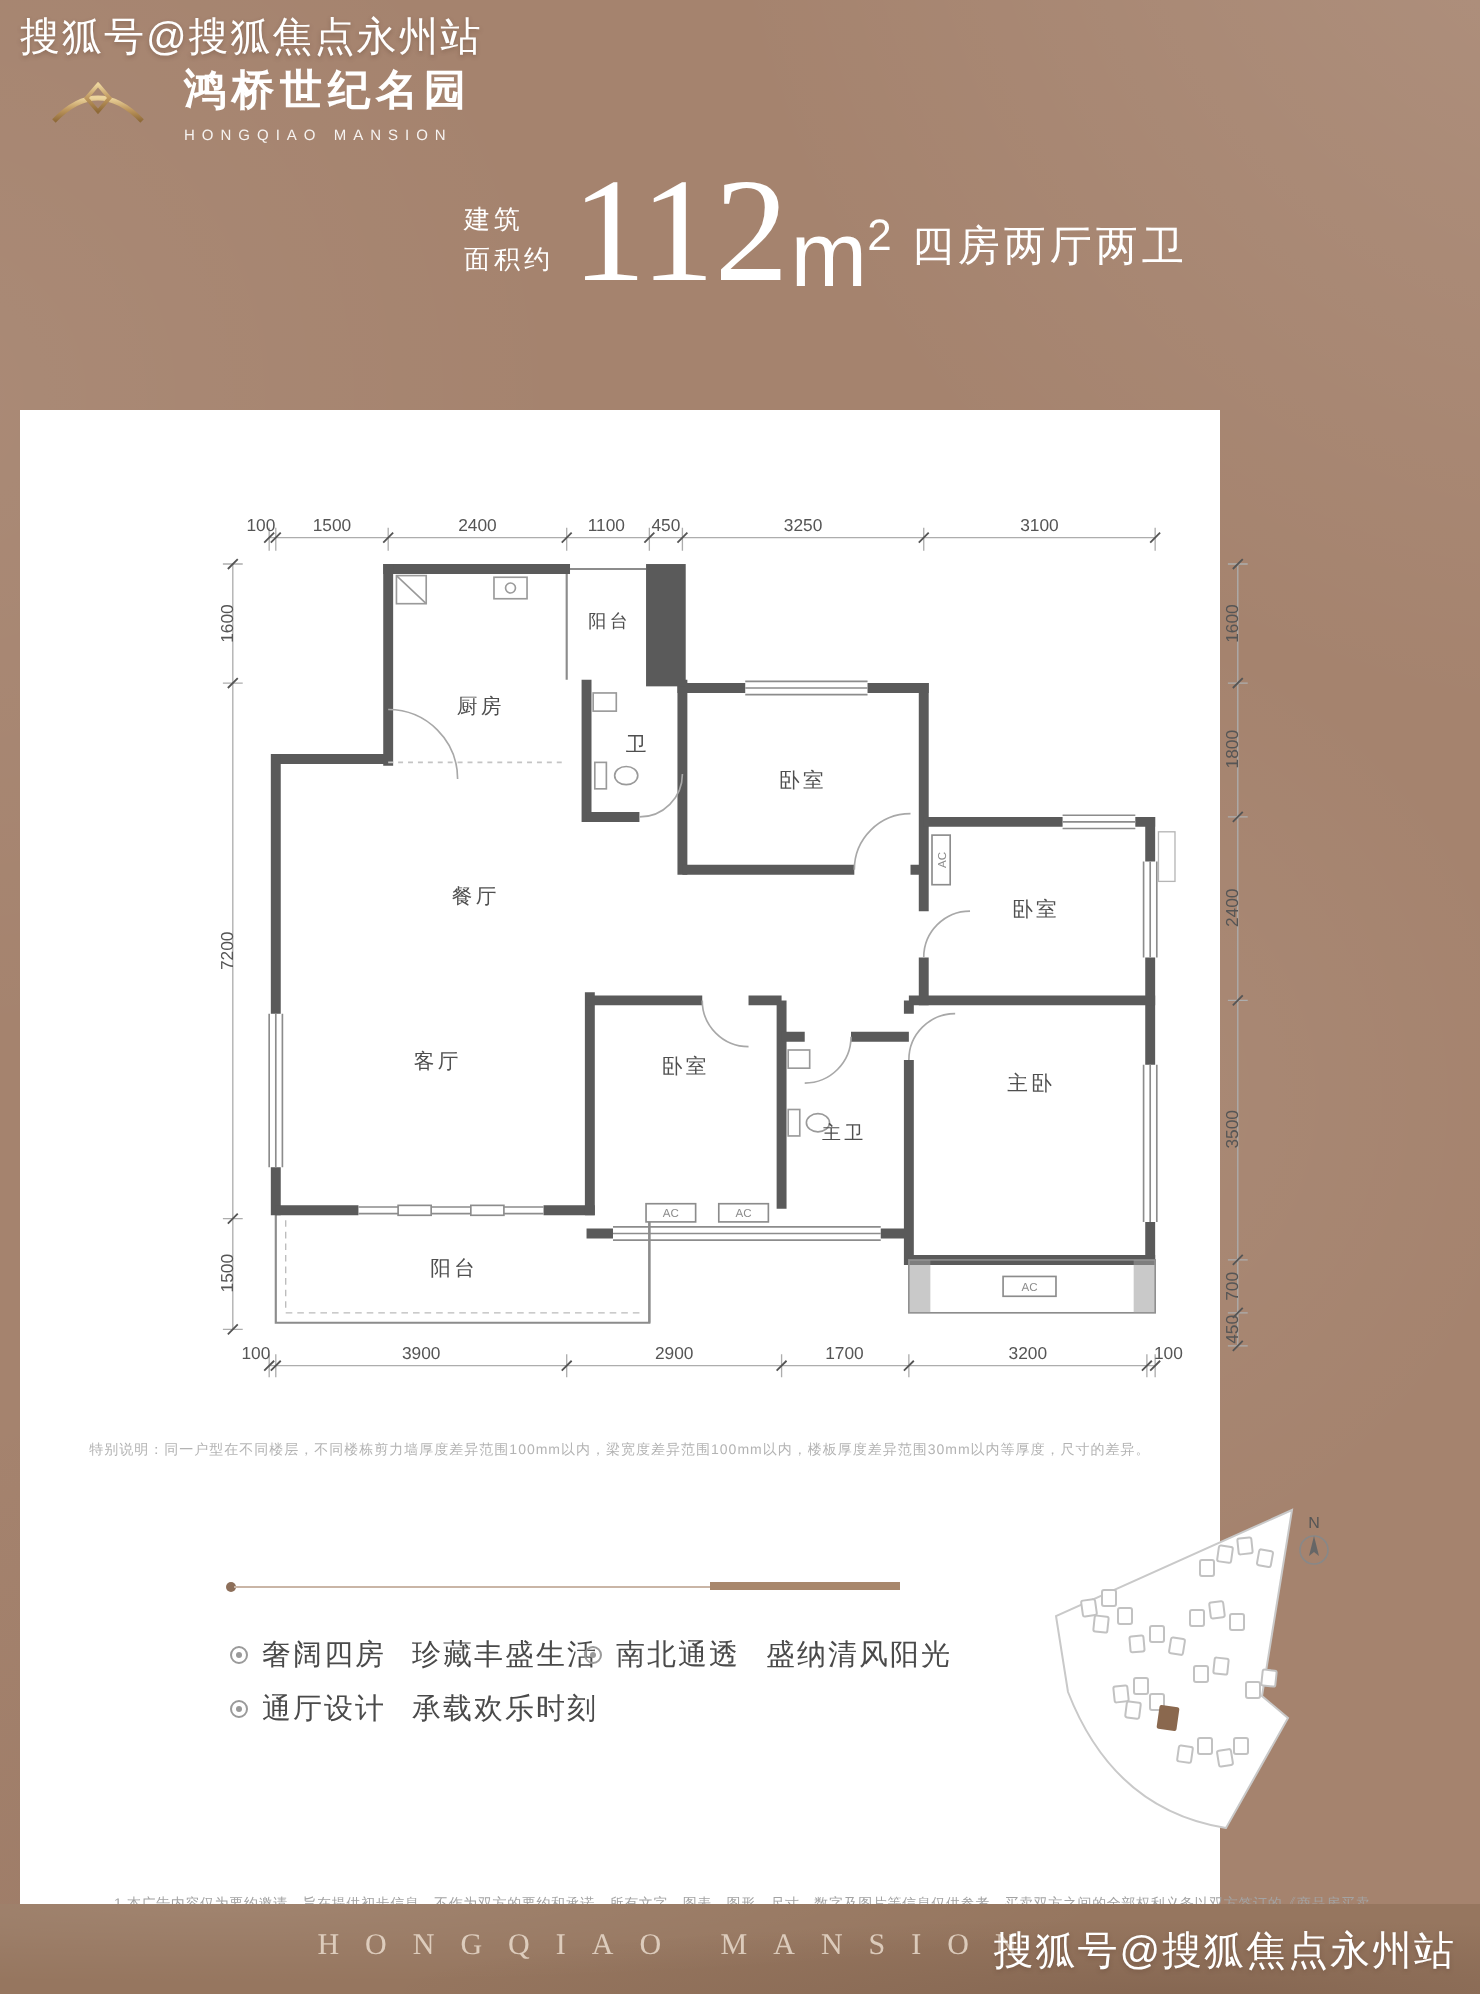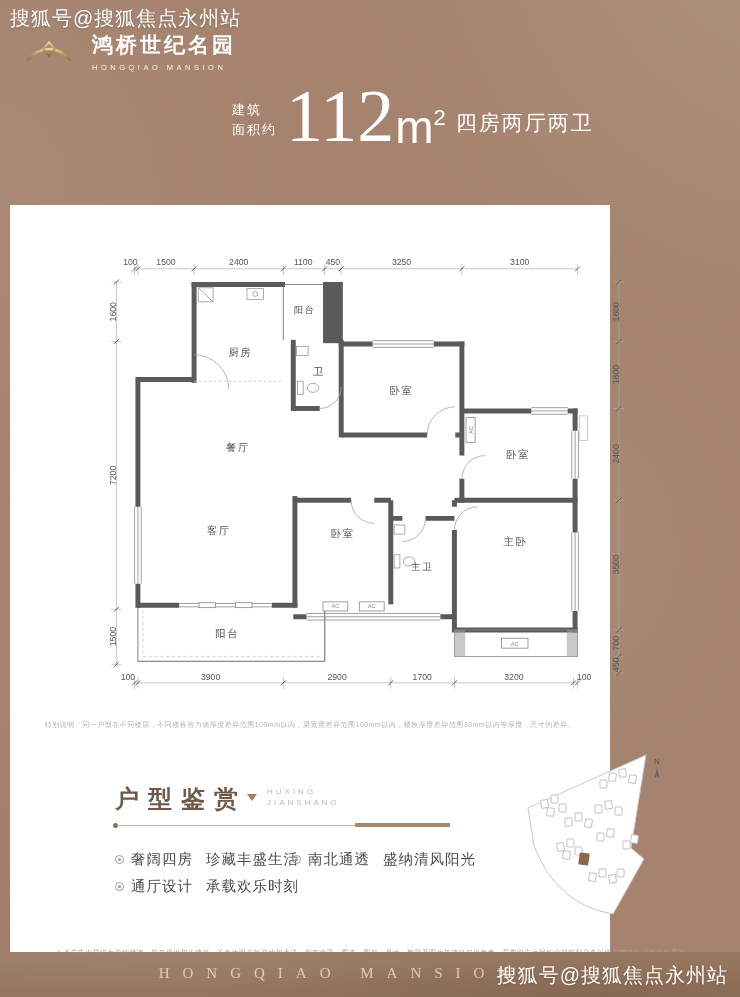--- a/index.html
+++ b/index.html
@@ -239,27 +239,20 @@
       <text x="312" y="338">卧室</text>
       <text x="408" y="378" font-size="11.5">主卫</text>
       <text x="521" y="348">主卧</text>
       <text x="172" y="460">阳台</text>
     </g>
   </svg>
 
   <div class="note">特别说明：同一户型在不同楼层，不同楼栋剪力墙厚度差异范围100mm以内，梁宽度差异范围100mm以内，楼板厚度差异范围30mm以内等厚度，尺寸的差异。</div>
 
   <div class="hx">
-    <div class="hx-head">
-      <span class="hx-title">户型鉴赏</span>
-      <span class="hx-tri"></span>
-      <span class="hx-en">
-        <span>HUXING</span><br><span>JIANSHANG</span>
-      </span>
-    </div>
     <div class="hx-divider">
       <span class="hx-dot"></span>
       <span class="hx-line"></span>
       <span class="hx-bar"></span>
     </div>
     <div class="hx-grid">
       <div class="hx-item">
         <span class="bullet"></span>
         <span class="hx-tag">奢阔四房</span>
           <span class="hx-desc">珍藏丰盛生活</span>

